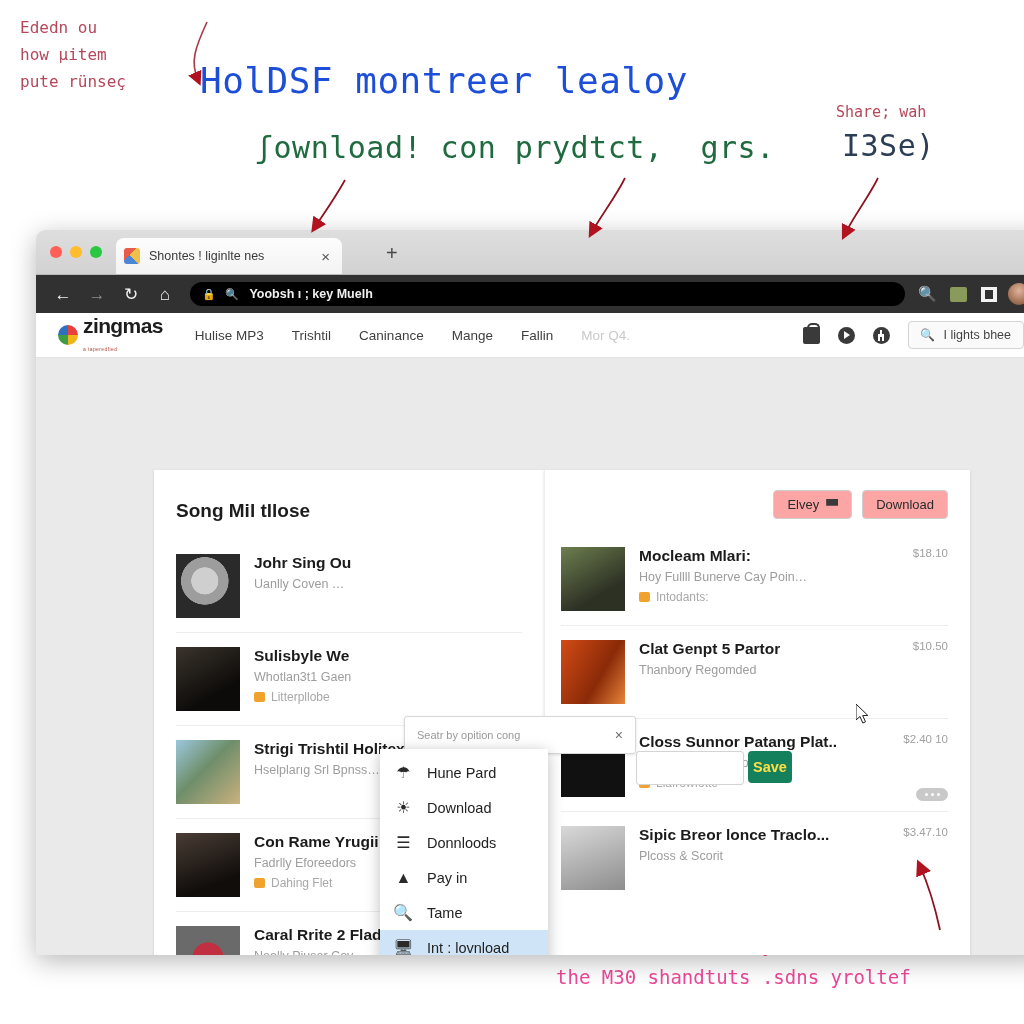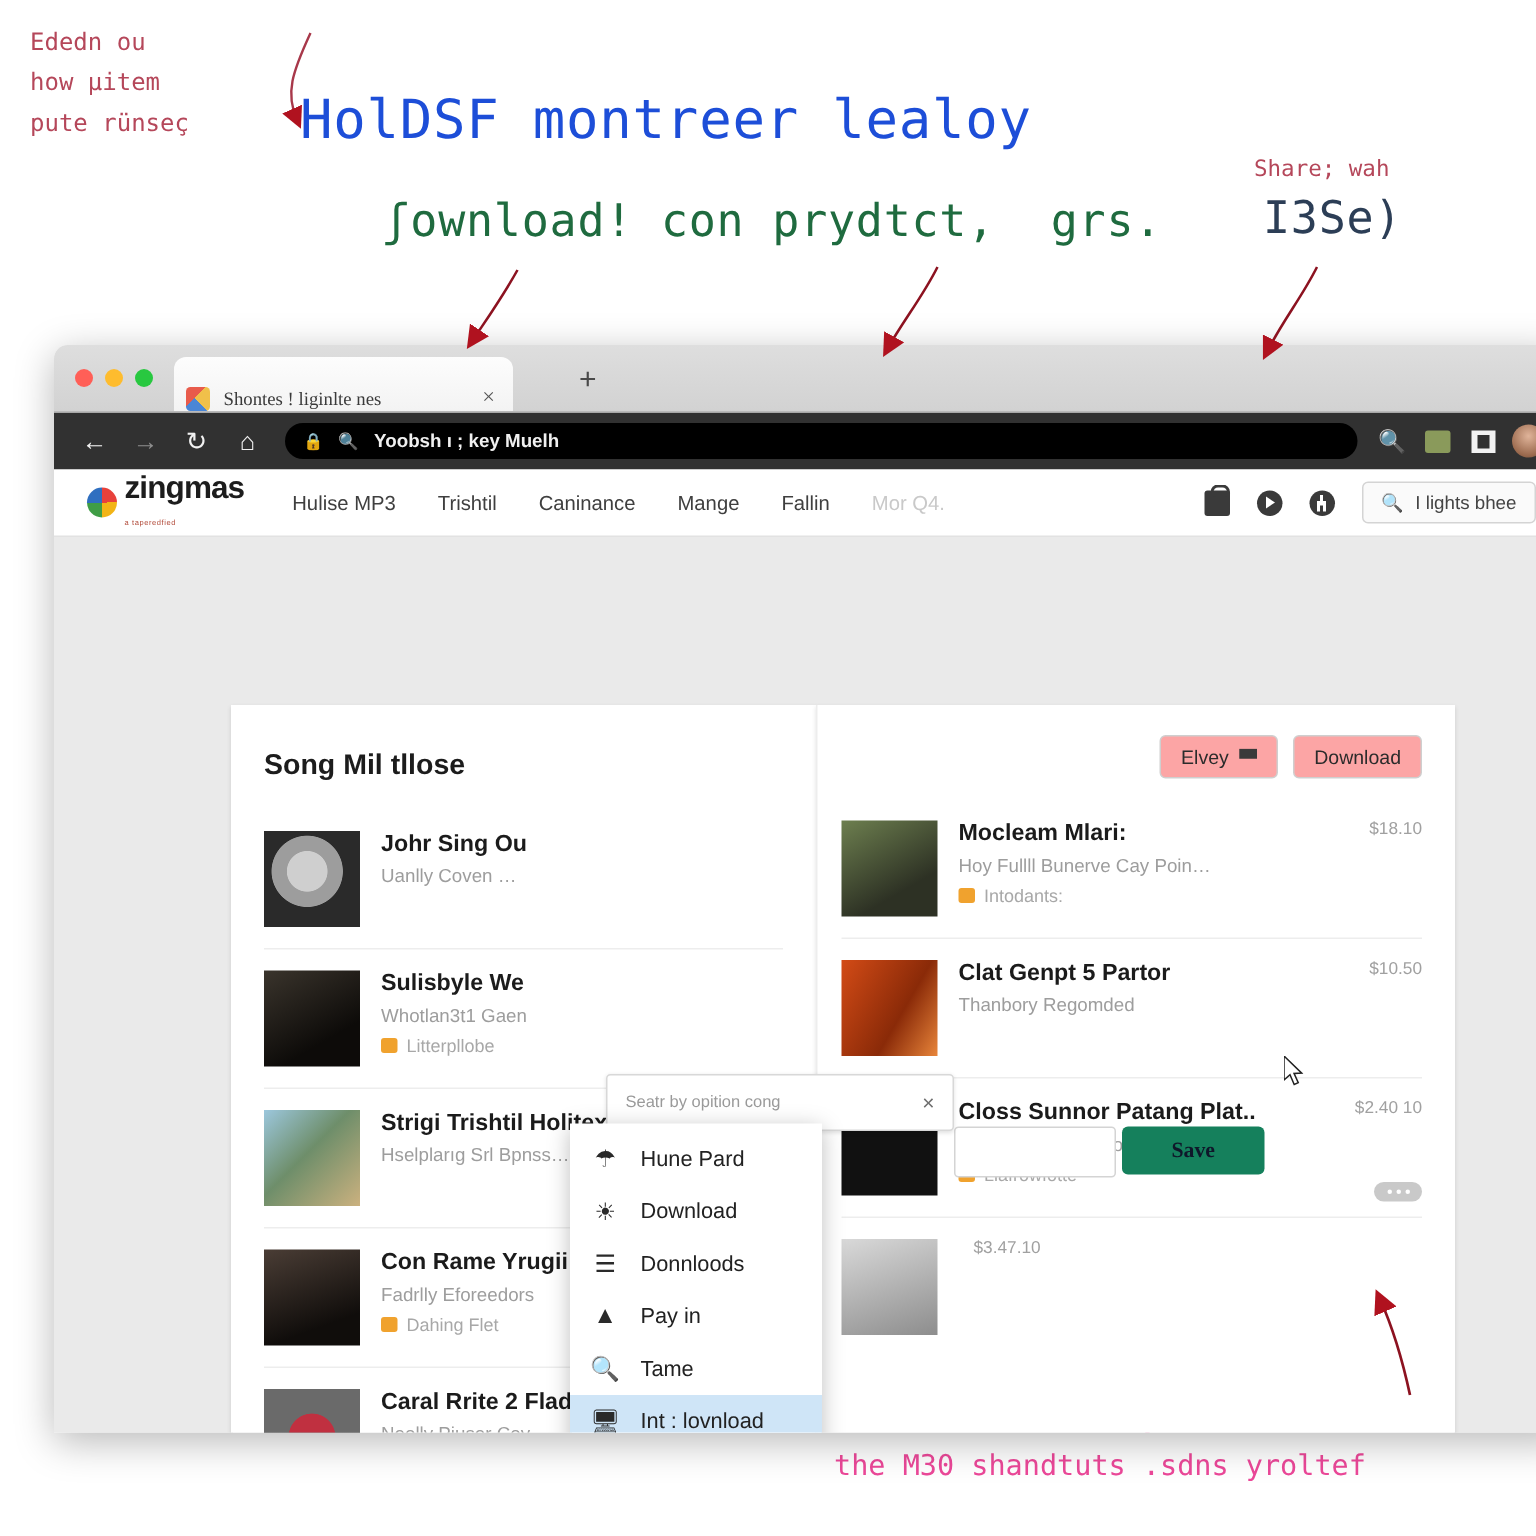--- a/index.html
+++ b/index.html
@@ -29,21 +29,21 @@
     height:44px;background:linear-gradient(#dedede,#d2d2d2);
     position:relative;border-bottom:1px solid #b9b9b9;
   }
   .traffic{position:absolute;top:16px;width:12px;height:12px;border-radius:50%;}
   #tl-close{left:14px;background:#ff5f57;}
   #tl-min{left:34px;background:#febc2e;}
   #tl-max{left:54px;background:#28c840;}
   #tab{
     position:absolute;left:80px;top:8px;width:226px;height:36px;
     background:linear-gradient(#fdfdfd,#f3f3f3);border-radius:8px 8px 0 0;
-    display:flex;align-items:flex-end;padding:0 8px;box-sizing:border-box;font-family:Liberation Serif, serif;
+    display:flex;align-items:center;padding:0 8px;box-sizing:border-box;
   }
   #tab-favicon{width:16px;height:16px;border-radius:3px;margin-right:9px;flex:0 0 auto;
     background:
       linear-gradient(135deg,#e85b4b 0 40%,transparent 40%),
       linear-gradient(45deg,#4a86d6 0 45%,transparent 45%),
       #f0c04a;}
   #tab-title{font-size:12.5px;color:#3a3a3a;flex:1;overflow:hidden;white-space:nowrap;}
   #tab-close{font-size:15px;color:#555;padding:0 4px;cursor:default;}
   #newtab{position:absolute;left:350px;top:16px;font-size:20px;color:#4a4a4a;line-height:14px;}
 
@@ -120,23 +120,23 @@
     border:1px solid #d8d8d8;border-radius:3px;display:flex;align-items:center;
     padding:0 12px;box-sizing:border-box;box-shadow:0 1px 3px rgba(0,0,0,.12);z-index:30;
   }
   #searchpop-text{font-size:11px;color:#9a9a9a;flex:1;}
   #searchpop-close{font-size:14px;color:#6f6f6f;}
   #savefield{
     position:absolute;left:600px;top:393px;width:106px;height:32px;background:#fff;
     border:1px solid #d4d4d4;border-radius:3px;z-index:25;
   }
   #savebtn{
-    position:absolute;left:712px;top:393px;height:32px;padding:0 33px;background:#15805c;
-    color:#0f172a;font-size:14.5px;font-weight:bold;border-radius:4px;z-index:25;
-    display:flex;align-items:center;font-family:Liberation Serif, serif;
+    position:absolute;left:712px;top:393px;height:32px;padding:0 5px;background:#15805c;
+    color:#fde047;font-size:14.5px;font-weight:bold;border-radius:4px;z-index:25;
+    display:flex;align-items:center;
   }
   #dropdown{
     position:absolute;left:344px;top:391px;width:168px;background:#fff;
     box-shadow:0 3px 14px rgba(0,0,0,.26);z-index:40;padding:6px 0;
   }
   .ditem{display:flex;align-items:center;height:35px;padding:0 14px;gap:14px;font-size:14.5px;color:#222;}
   .ditem.active{background:#cfe5f7;}
   .ditem .dlabel{white-space:nowrap;}
   .dicon{width:19px;height:19px;flex:0 0 auto;position:relative;color:#2a2a2a;
          display:flex;align-items:center;justify-content:center;font-size:16px;}
@@ -310,20 +310,24 @@
               </div>
               <div class="price">$2.40 10</div>
               <div class="pill">
                 <i></i>
                 <i></i>
                 <i></i>
               </div>
             </div>
             <div class="row">
               <div class="thumb" style="background: linear-gradient(160deg, rgb(217, 217, 217), rgb(141, 141, 141));"></div>
+              <div class="rowbody">
+                <div class="rtitle">Sipic Breor lonce Traclo...</div>
+                <div class="rsub">Plcoss &amp; Scorit</div>
+              </div>
               <div class="price">$3.47.10</div>
             </div>
           </div>
       </div>
 
     </div>
 
     <div id="searchpop">
       <span id="searchpop-text">Seatr by opition cong</span>
       <span id="searchpop-close">×</span>

